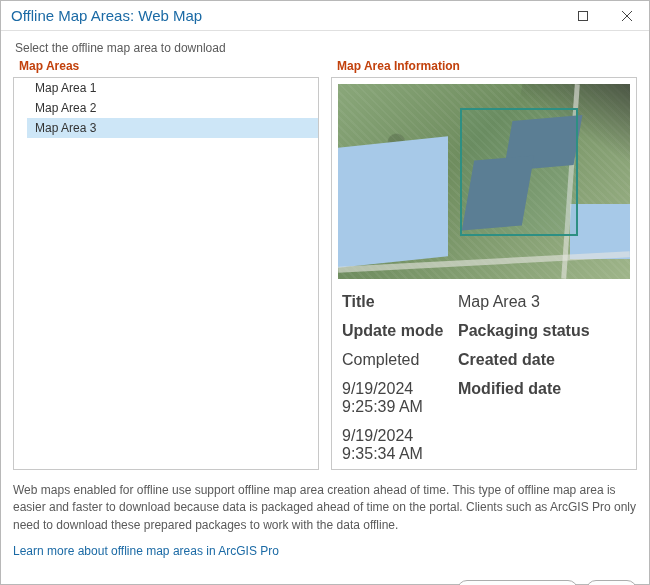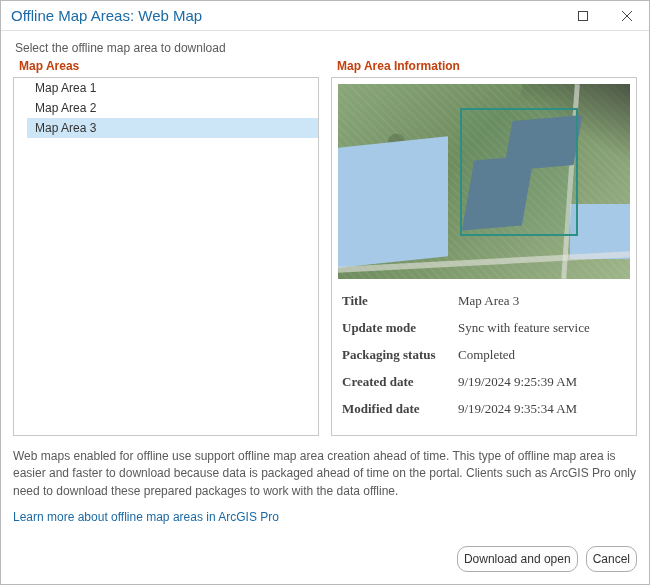--- a/index.html
+++ b/index.html
@@ -169,23 +169,22 @@
     background: linear-gradient(200deg, #2a2a2a 0%, transparent 70%);
     transform: rotate(10deg);
   }
   .info-grid {
     margin-top: 14px;
     display: grid;
     grid-template-columns: 110px 1fr;
     row-gap: 11px;
     column-gap: 6px;
     padding: 0 4px;
-    font-size: 13px;
+    font-size: 16px;
     color: #444;
-    font-family: Liberation Serif, serif;
   }
   .info-grid .label { font-weight: 600; }
   .footer-text {
     margin-top: 12px;
     color: #5a5a5a;
     font-size: 12px;
     line-height: 1.45;
   }
   .learn-link {
     margin-top: 10px;
@@ -262,21 +261,20 @@
                 <div class="b"></div>
               </div>
             <div class="sel-rect"></div>
           </div>
 
           <div class="info-grid">
             <div class="label">Title</div>
             <div>Map Area 3</div>
 
             <div class="label">Update mode</div>
-            <div>Sync with feature service</div>
 
             <div class="label">Packaging status</div>
             <div>Completed</div>
 
             <div class="label">Created date</div>
             <div>9/19/2024 9:25:39 AM</div>
 
             <div class="label">Modified date</div>
             <div>9/19/2024 9:35:34 AM</div>
           </div>

